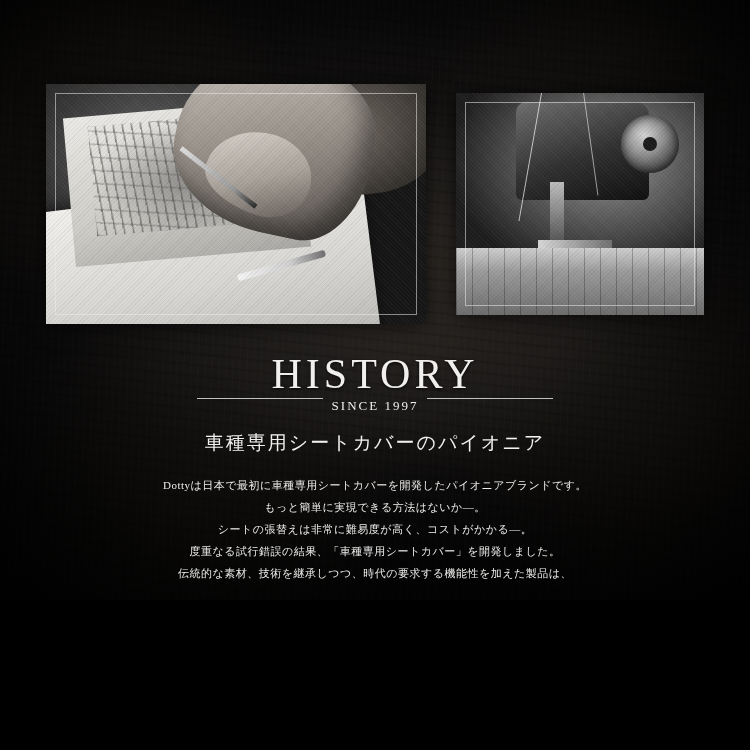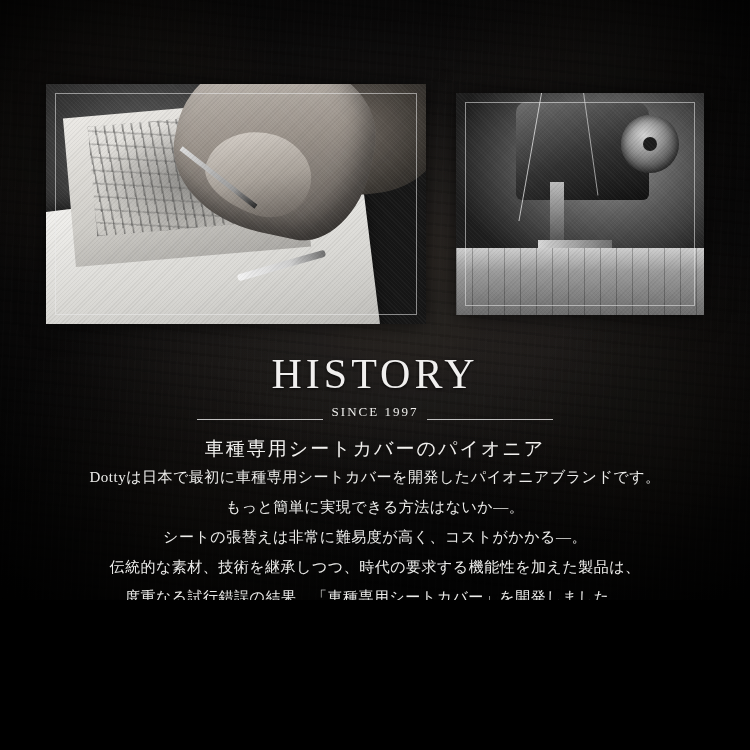--- a/index.html
+++ b/index.html
@@ -248,23 +248,23 @@
     font-family: "Liberation Serif", serif;
     font-size: 42px;
     letter-spacing: 4px;
     color: #f0efee;
     font-weight: 400;
     line-height: 1.05;
     text-shadow: 0 1px 3px rgba(0,0,0,.8);
   }
   .rule-wrap {
     display: flex;
-    align-items: flex-end;
+    align-items: flex-start;
     justify-content: center;
-    margin-top: 8px;
+    margin-top: 2px;
   }
   .rule {
     width: 126px;
     height: 1px;
     background: rgba(235,235,235,.8);
   }
   .since {
     font-family: "Liberation Serif", serif;
     font-size: 13px;
     letter-spacing: 2px;
@@ -273,21 +273,22 @@
     white-space: nowrap;
   }
   .subtitle {
     margin-top: 16px;
     font-size: 19px;
     letter-spacing: 2px;
     color: #f2f1ef;
     text-align: center;
   }
   .body-copy {
-    font-size: 15px;
+    margin-top: 18px;
+    font-size: 11px;
     line-height: 2.0;
     color: #ededeb;
     letter-spacing: .5px;
   }
   .body-copy div { white-space: nowrap; }
 </style>
 </head>
 <body>
 
 <div id="page">
@@ -334,18 +335,18 @@
       <span class="since">SINCE 1997</span>
       <span class="rule"></span>
     </div>
 
     <div class="subtitle">車種専用シートカバーのパイオニア</div>
 
     <div class="body-copy">
       <div>Dottyは日本で最初に車種専用シートカバーを開発したパイオニアブランドです。</div>
       <div>もっと簡単に実現できる方法はないか―。</div>
       <div>シートの張替えは非常に難易度が高く、コストがかかる―。</div>
+      <div>度重なる試行錯誤の結果、「車種専用シートカバー」を開発しました。</div>
       <div>伝統的な素材、技術を継承しつつ、時代の要求する機能性を加えた製品は、</div>
-      <div>度重なる試行錯誤の結果、「車種専用シートカバー」を開発しました。</div>
     </div>
 
   </div>
 </div>
 
 </body></html>

